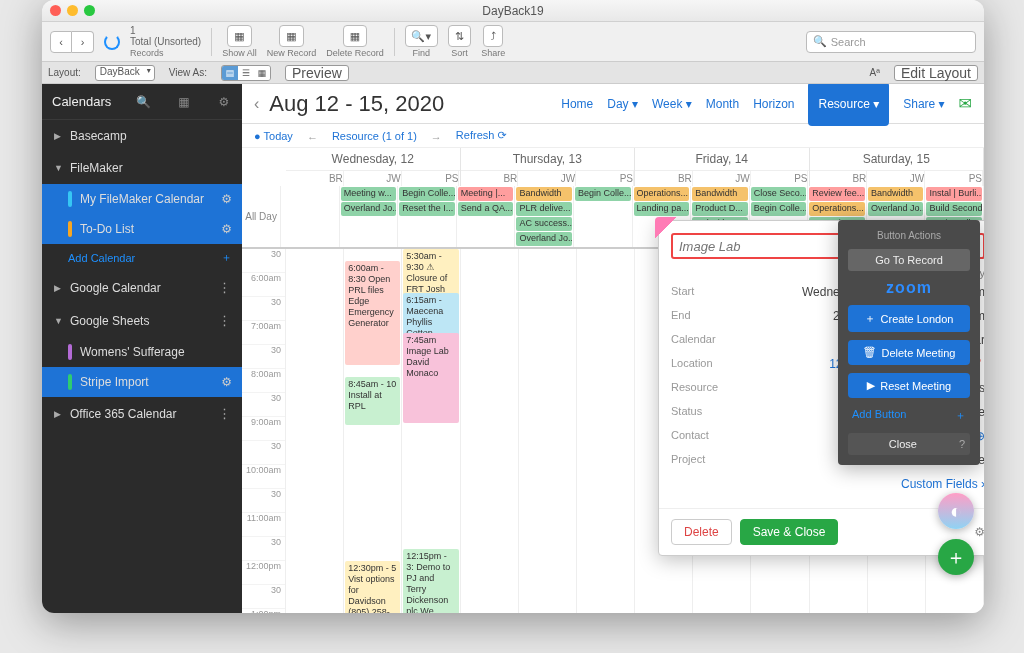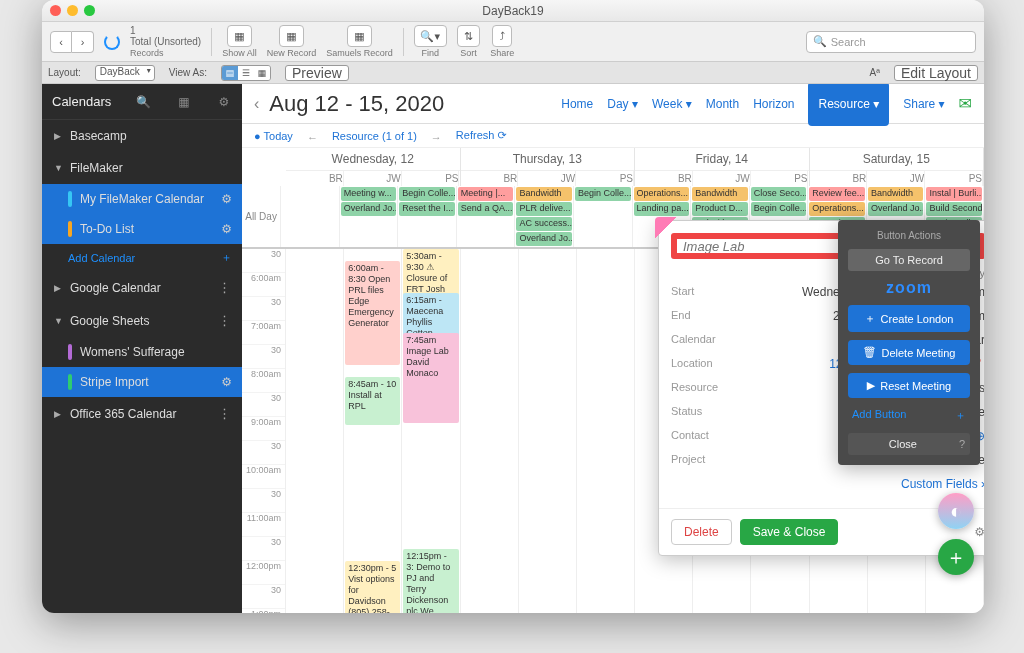--- a/index.html
+++ b/index.html
@@ -64,21 +64,21 @@
 .chip{height:14px;font-size:9px;padding:1px 3px;border-radius:2px;white-space:nowrap;overflow:hidden;color:#333}
 .timearea{flex:1;display:flex;overflow:hidden}
 .hours{width:44px;border-right:1px solid #eee}
 .hour{height:24px;font-size:9px;color:#999;text-align:right;padding-right:4px;border-bottom:1px solid #f3f3f3}
 .grid{flex:1;display:flex;position:relative}
 .gcol{flex:1;border-right:1px solid #eee;position:relative;min-width:0}
 .ev{position:absolute;left:1px;right:1px;font-size:9px;padding:2px 3px;border-radius:2px;overflow:hidden;line-height:11px;color:#333}
 .popover{position:absolute;top:136px;left:416px;width:340px;background:#fff;border:1px solid #ccc;border-radius:4px;box-shadow:0 4px 20px rgba(0,0,0,.25);z-index:50;font-size:12px}
 .pop-pink{position:absolute;top:-4px;left:-4px;width:22px;height:22px;background:linear-gradient(135deg,#ff7bb5 50%,transparent 50%);border-top-left-radius:4px}
 .pop-body{padding:12px}
-.pop-title{width:100%;border:6px solid #ef4444;border-radius:3px;height:26px;padding:0 6px;font-size:13px;font-style:italic;color:#888}
+.pop-title{width:100%;border:2px solid #ef4444;border-radius:3px;height:26px;padding:0 6px;font-size:13px;font-style:italic;color:#888}
 .pop-desc{width:100%;border:1px solid #ddd;border-radius:3px;height:22px;padding:4px 6px;margin-top:8px;font-size:11px;color:#aaa;resize:vertical}
 .pop-allday{text-align:right;margin-top:8px;font-size:11px;color:#888}
 .pop-row{display:flex;padding:5px 0;font-size:12px}
 .pop-row .k{width:70px;color:#999;font-size:11px}
 .pop-row .v{flex:1;text-align:right;color:#444}
 .pop-row .v.link{color:#1e73d6}
 .pop-foot{display:flex;gap:8px;padding:10px 12px;border-top:1px solid #eee;align-items:center}
 .btn{padding:5px 12px;border-radius:4px;font-size:12px;cursor:pointer;border:1px solid #ccc;background:#fff}
 .btn.del{color:#d44}
 .btn.save{background:#28a745;border-color:#28a745;color:#fff}
@@ -125,21 +125,21 @@
     <div class="tb-group">
         <div class="tb-btn">▦</div>
         <div class="tb-label">Show All</div>
       </div>
     <div class="tb-group">
         <div class="tb-btn">▦</div>
         <div class="tb-label">New Record</div>
       </div>
     <div class="tb-group">
         <div class="tb-btn">▦</div>
-        <div class="tb-label">Samuels Record</div>
+        <div class="tb-label">Delete Record</div>
       </div>
     <div style="width:1px;height:28px;background:#ccc"></div>
     <div class="tb-group">
         <div class="tb-btn">🔍▾</div>
         <div class="tb-label">Find</div>
       </div>
     <div class="tb-group">
         <div class="tb-btn">⇅</div>
         <div class="tb-label">Sort</div>
       </div>

